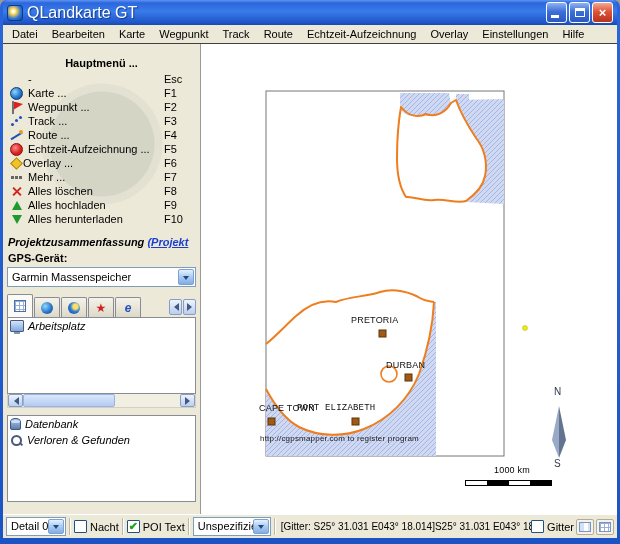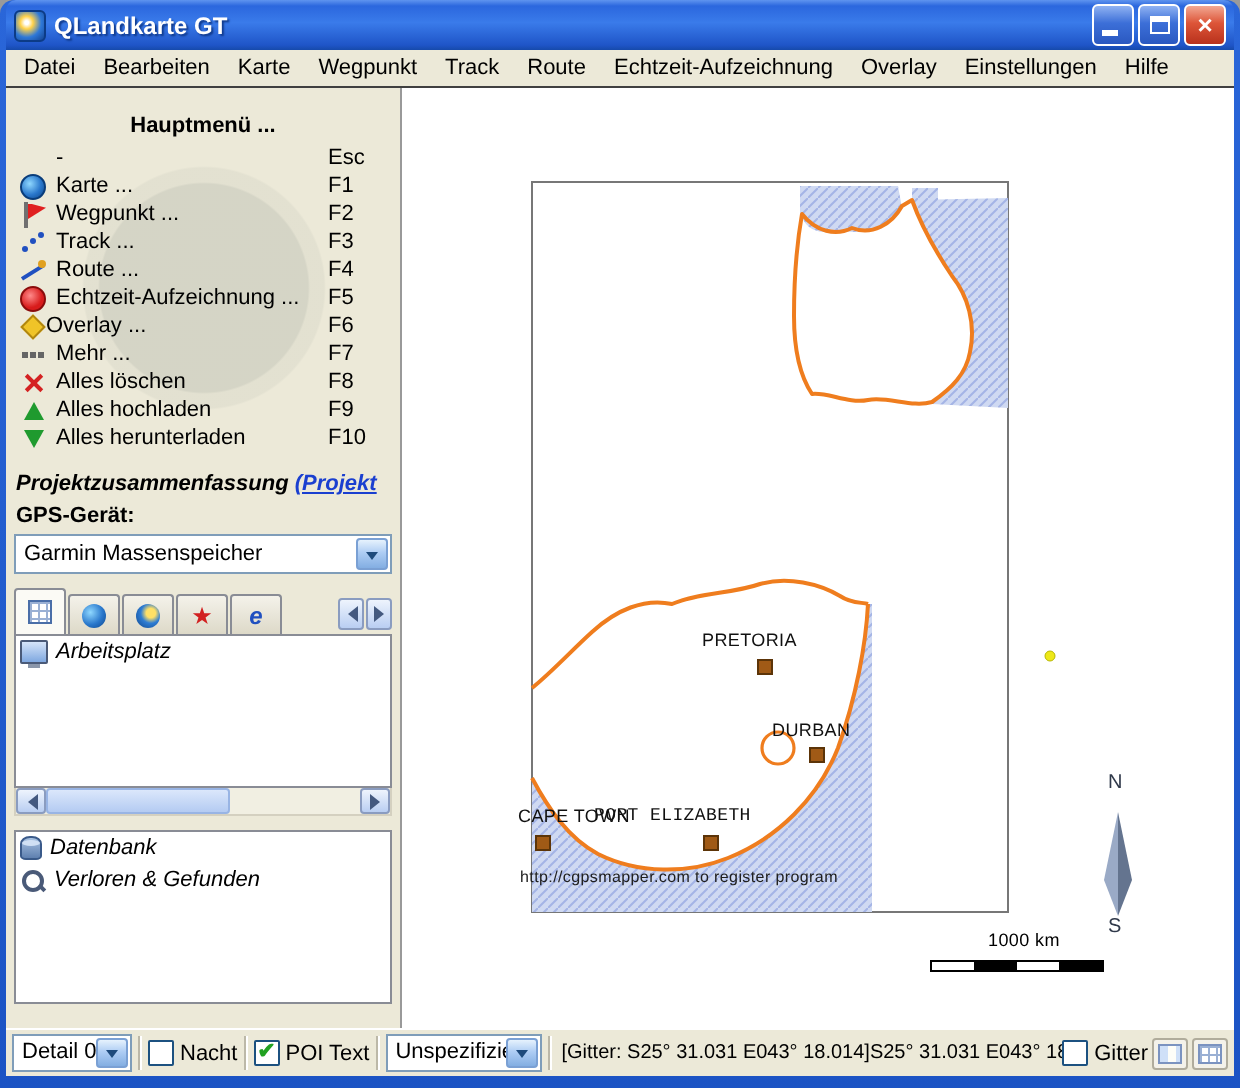--- a/index.html
+++ b/index.html
@@ -10,21 +10,21 @@
     background:linear-gradient(180deg,#2a66d9,#1b53c4);
     padding:0 3px 3px 3px; border-radius:7px 7px 0 0; overflow:hidden; }
 
   
   .titlebar { position:relative; height:25px; display:flex; align-items:center;
     background:linear-gradient(180deg,#5f94ef 0%, #2b67de 12%, #3a7bea 45%, #1f55c8 90%, #164aab 100%);
     border-radius:5px 5px 0 0; padding:0 4px; }
   .app-icon { width:16px; height:16px; border-radius:3px; margin-right:4px;
     background:radial-gradient(circle at 38% 38%, #ffffff 8%, #ffd24a 26%, #2e78d8 60%, #174a9a 95%);
     border:1px solid #0c3b86; }
-  .title-text { color:#fff; font-weight:bold; font-size:12px; text-shadow:1px 1px 1px #103a8c; flex:1; }
+  .title-text { color:#fff; font-weight:normal; font-size:16px; text-shadow:1px 1px 1px #103a8c; flex:1; }
   .tb-btn { width:21px; height:21px; margin-left:2px; border-radius:3px; border:1px solid #fff;
     display:flex; align-items:center; justify-content:center; position:relative; }
   .tb-min, .tb-max { background:linear-gradient(180deg,#8fb2f2,#3c6fd8 45%,#2a58c0); }
   .tb-close { background:linear-gradient(180deg,#f2a893,#dd5538 45%,#b8311c); }
   .g-min { width:8px; height:3px; background:#fff; position:absolute; left:4px; bottom:4px; }
   .g-max { width:10px; height:9px; border:1px solid #fff; border-top:3px solid #fff; }
   .g-close { color:#fff; font-weight:bold; font-size:13px; line-height:13px; }
 
   .win-inner { background:#ECE9D8; height:513px; display:flex; flex-direction:column; }
 

